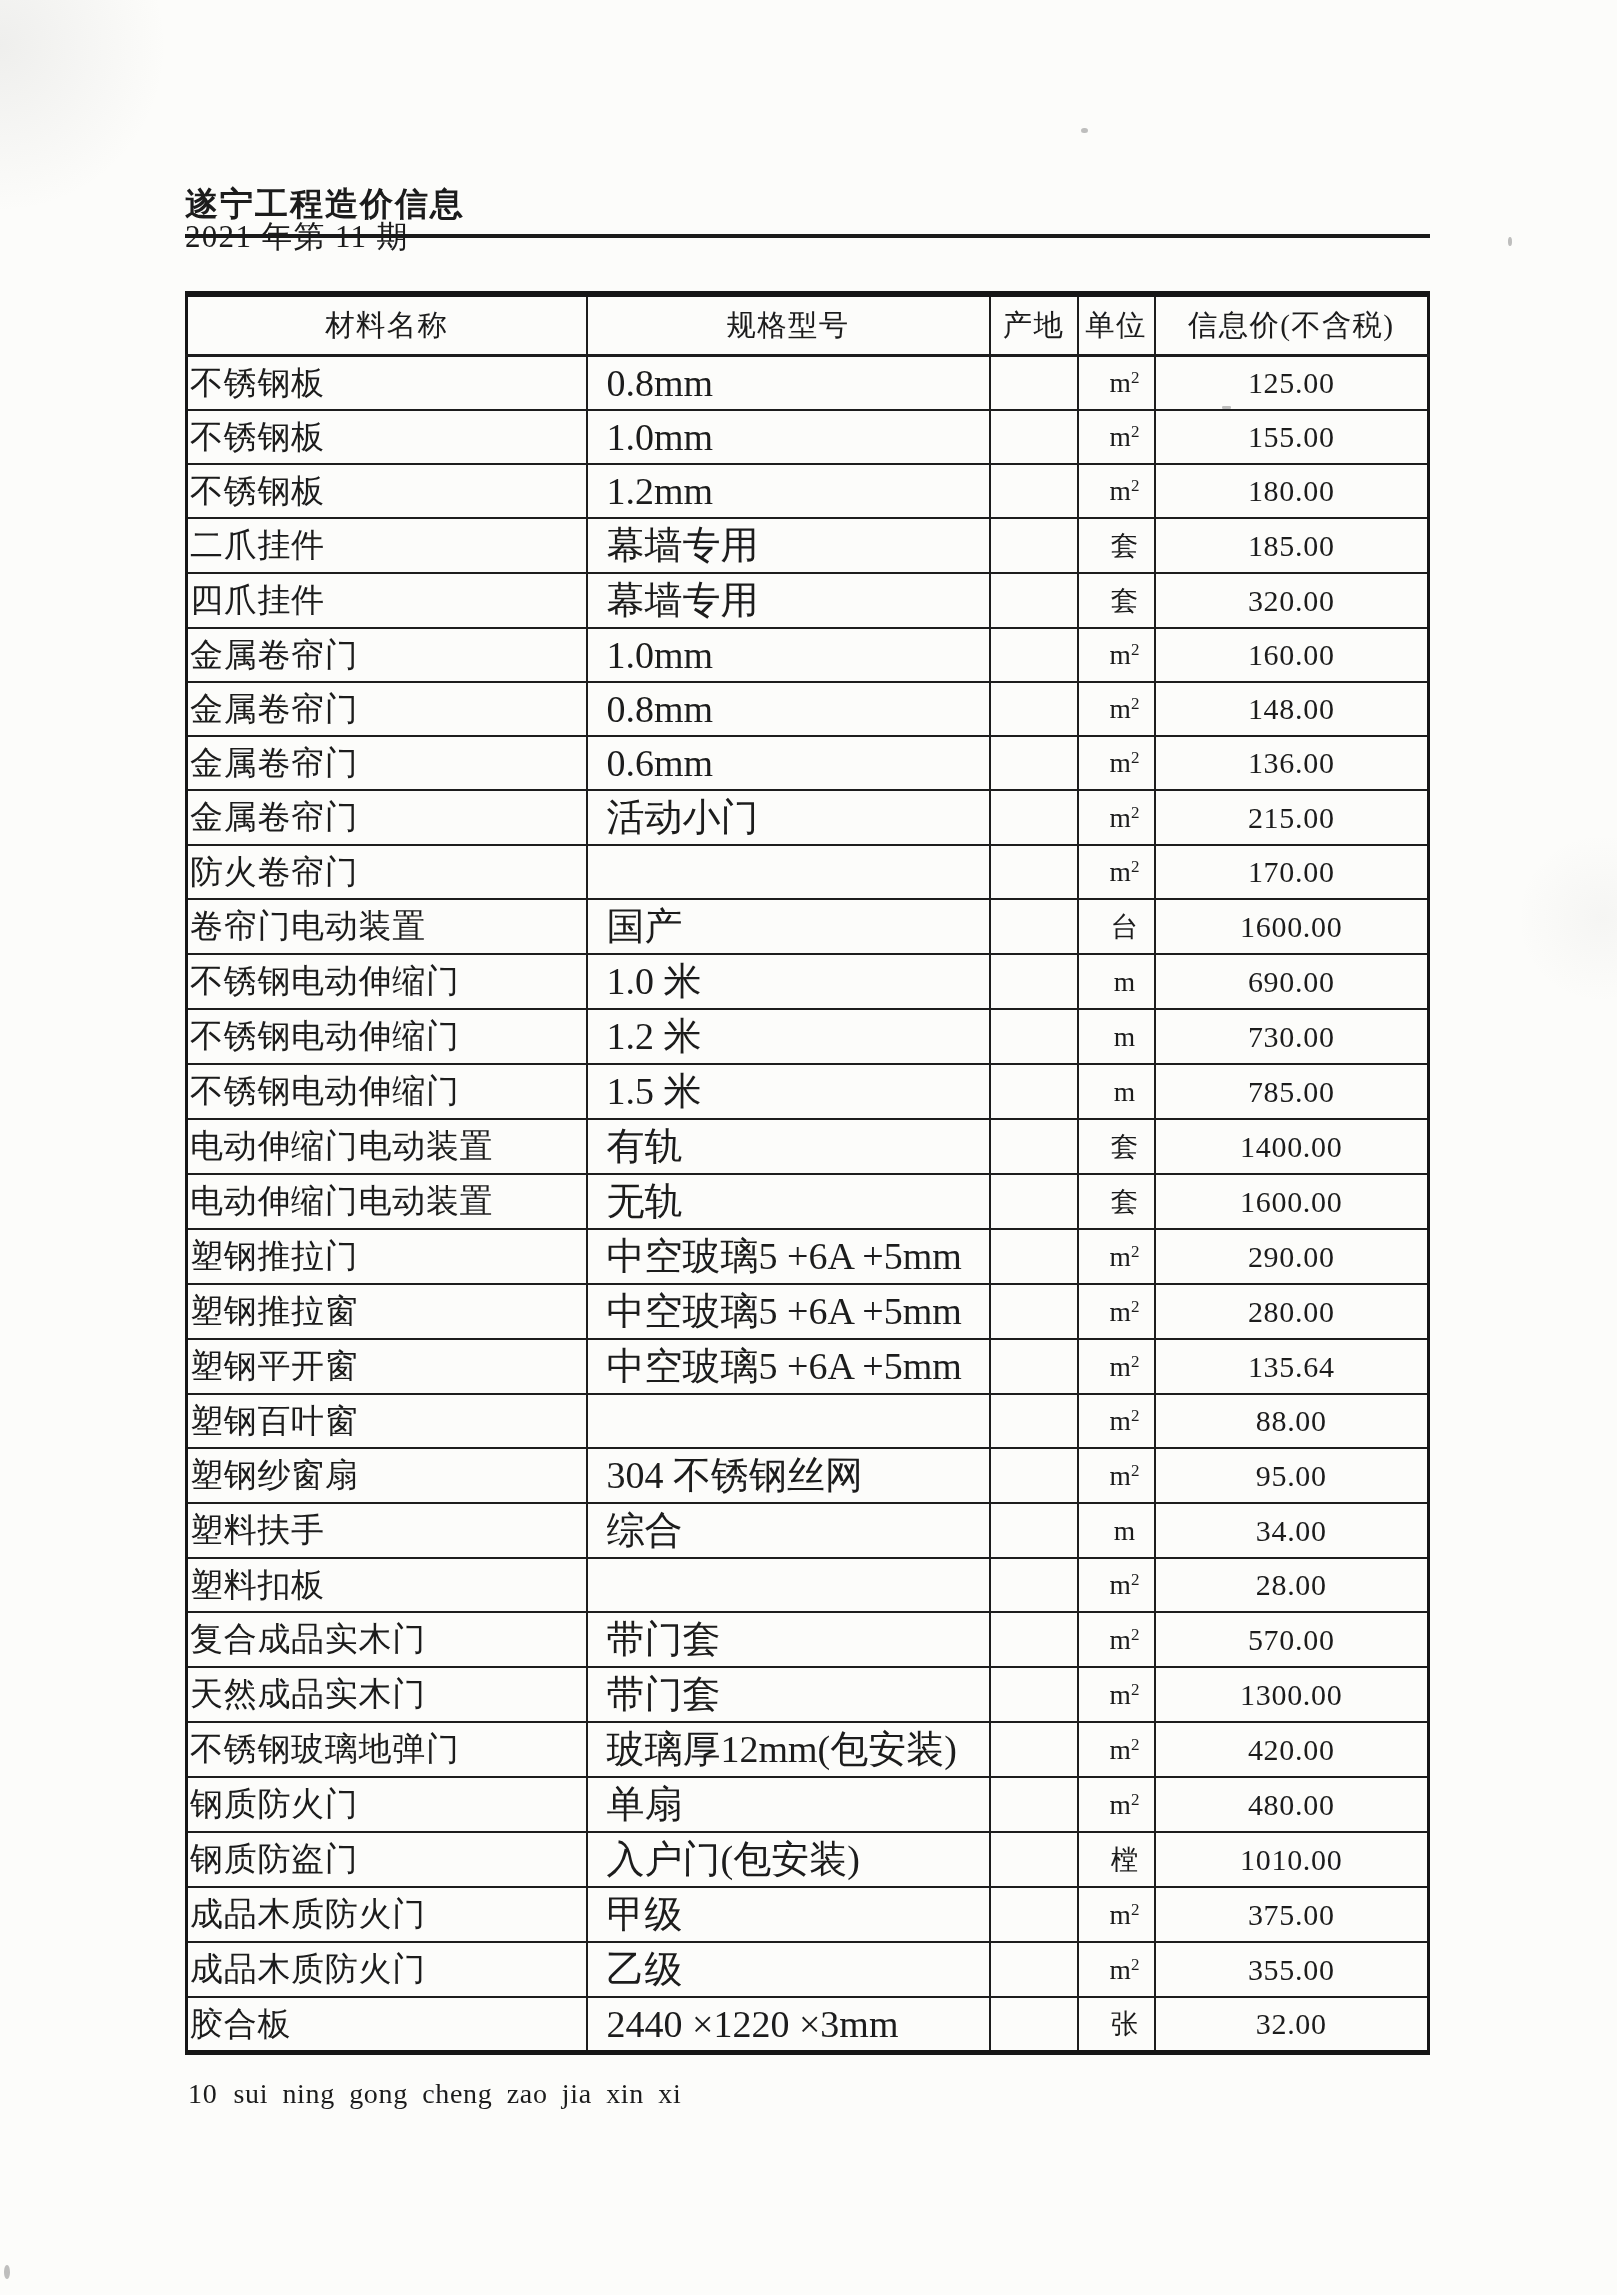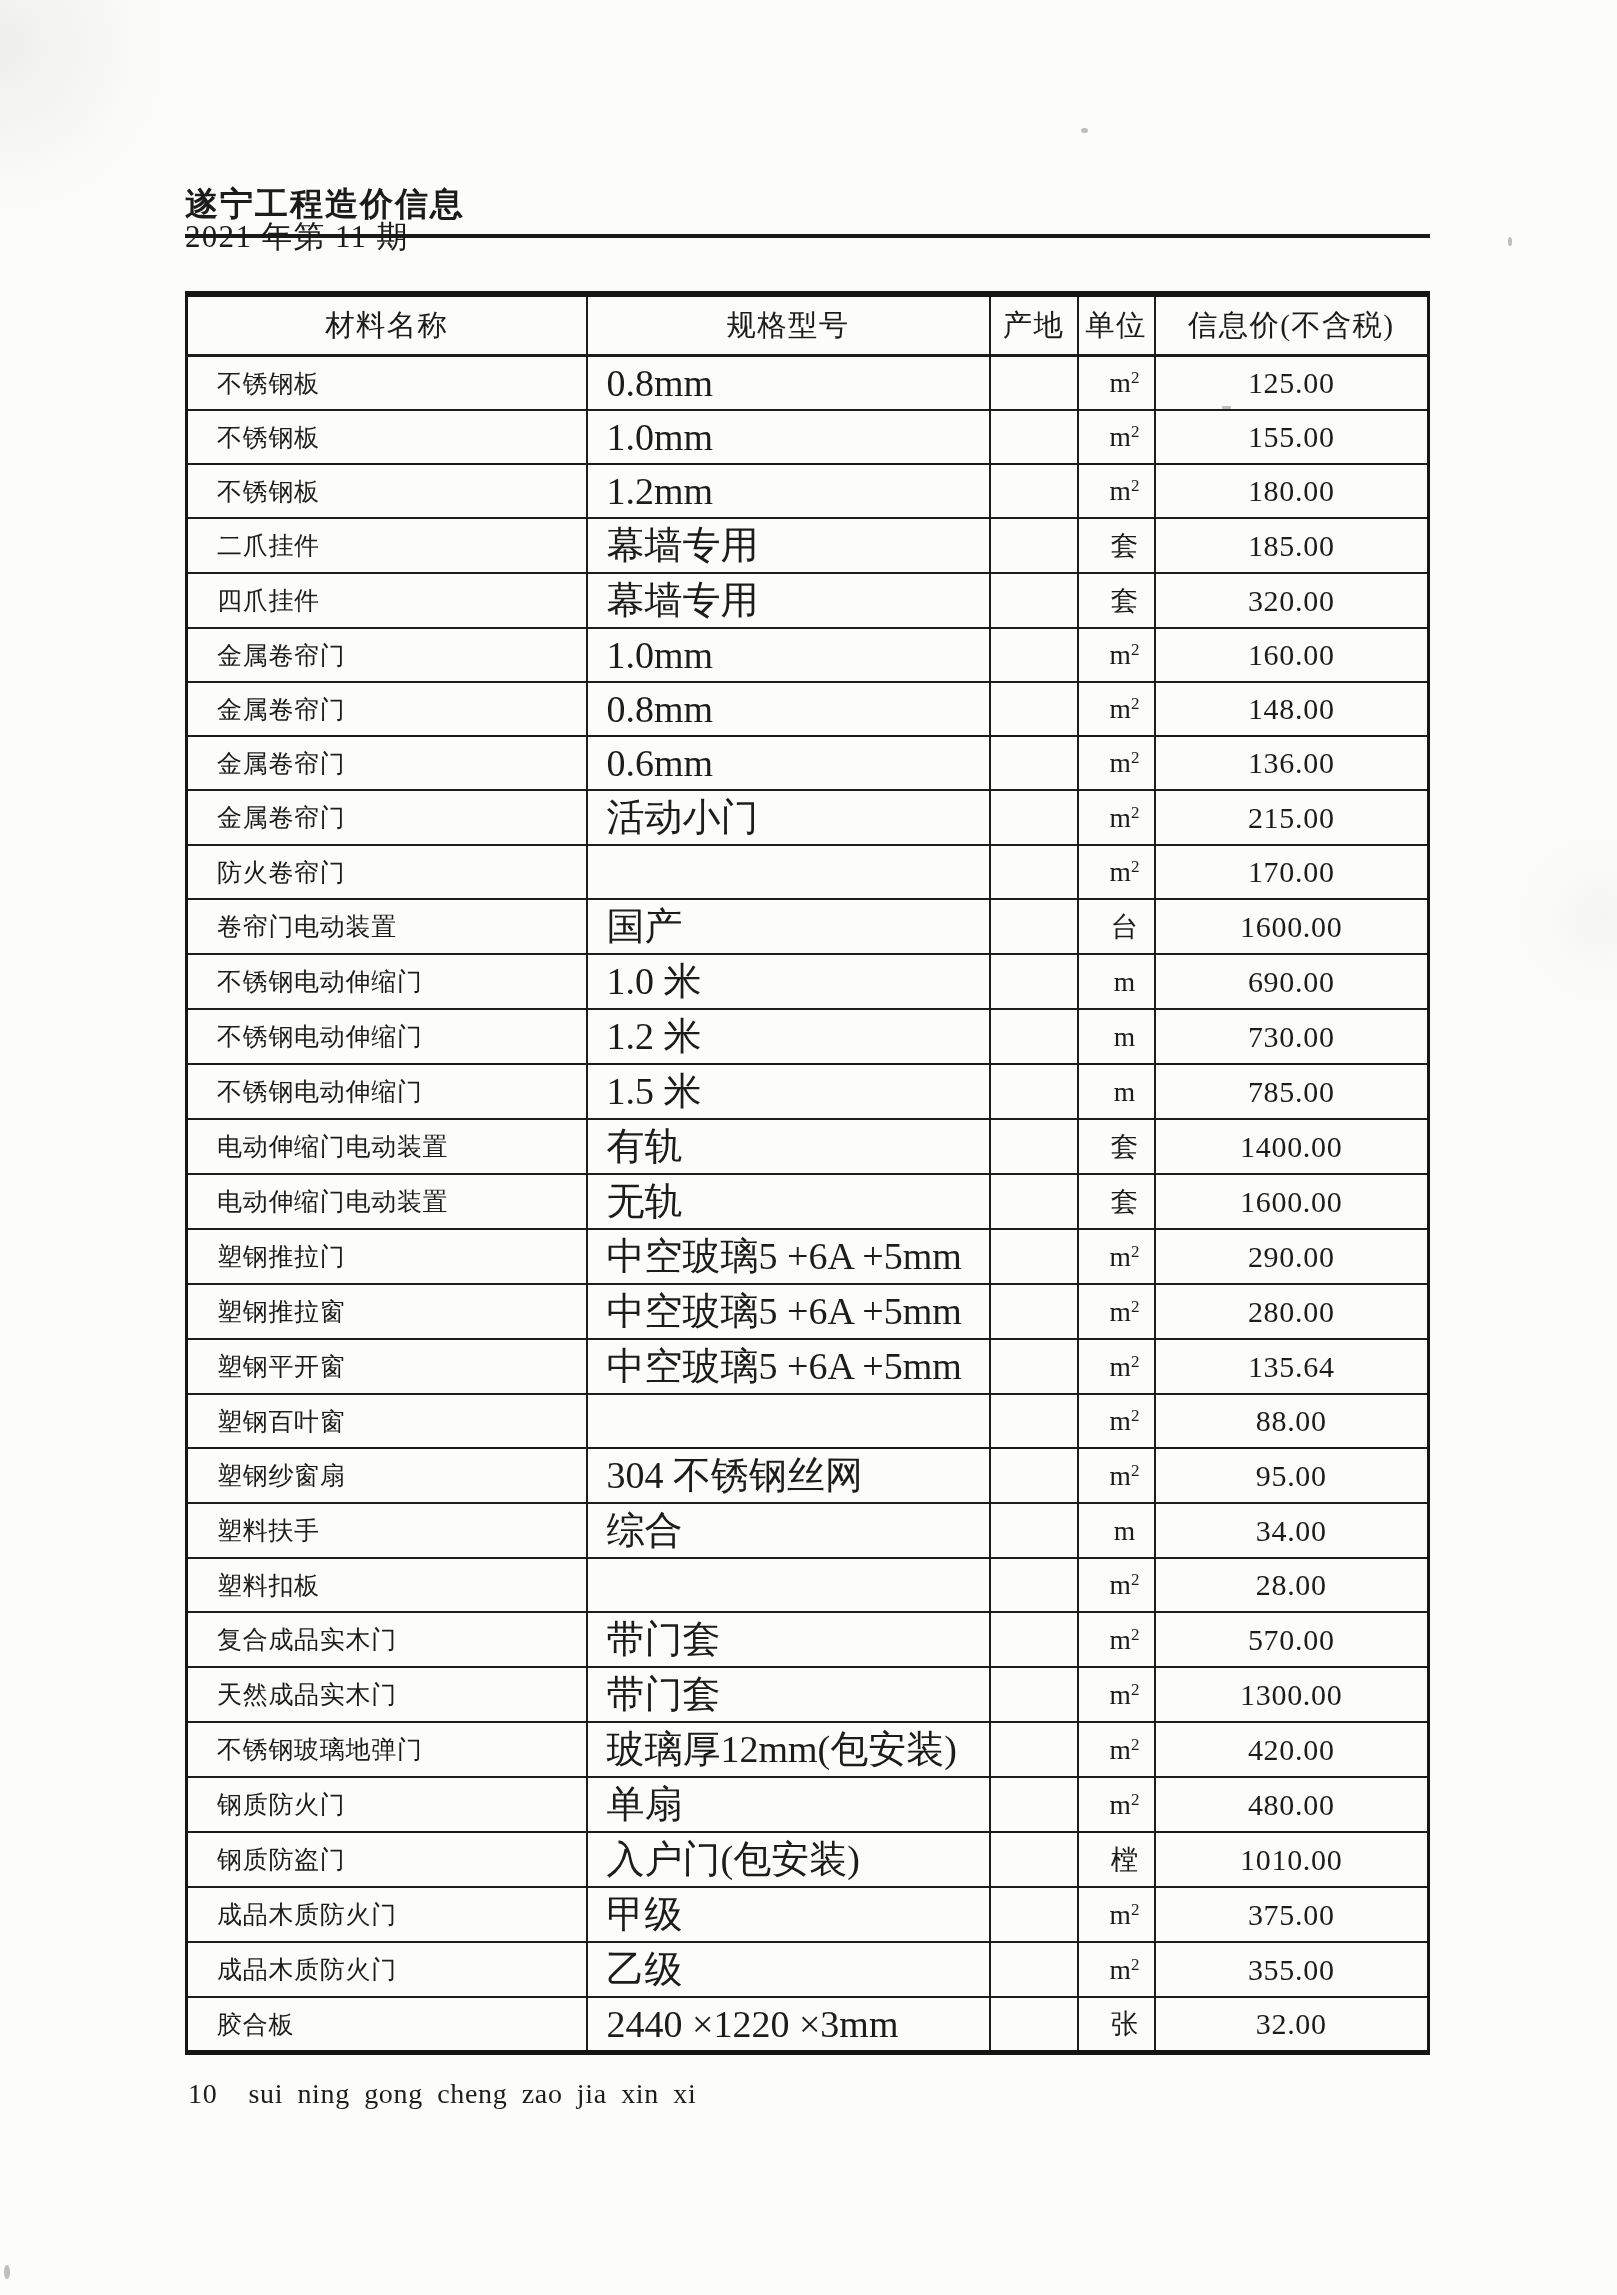--- a/index.html
+++ b/index.html
@@ -76,36 +76,36 @@
   .price-table th {
     height: 55px;
     border-bottom-width: 3.3px;
     font-size: 29.4px;
     font-weight: 400;
     text-align: center;
     letter-spacing: 1.3px;
   }
   .price-table td { height: 50px; }
 
-  td.col-name  { text-align: left; padding-left: 29px; font-size: 25px; letter-spacing: 0.7px; }
+  td.col-name  { text-align: left; padding-left: 2px; font-size: 33px; letter-spacing: 0.7px; }
   td.col-spec  { text-align: left; padding-left: 19px; font-size: 38px; }
   td.col-origin{ text-align: center; }
   td.col-unit  { text-align: center; font-size: 27.5px; padding-left: 18px; }
   td.col-price { text-align: center; font-size: 30px; letter-spacing: 0.7px; }
   td.col-unit sup { font-size: 62%; vertical-align: 9.2px; line-height: 0; }
 
   .page-footer {
     position: absolute;
     left: 188px;
     top: 2080px;
     font-size: 28px;
     line-height: 1;
     letter-spacing: 0.7px;
   }
-  .page-footer .pinyin { margin-left: 31px; word-spacing: 6.5px; }
+  .page-footer .pinyin { margin-left: 16px; word-spacing: 6.5px; }
 
   .scan-speck {
     position: absolute;
     background: #8a8a8a;
     border-radius: 50%;
     opacity: 0.55;
   }
 </style>
 </head>
 <body>

